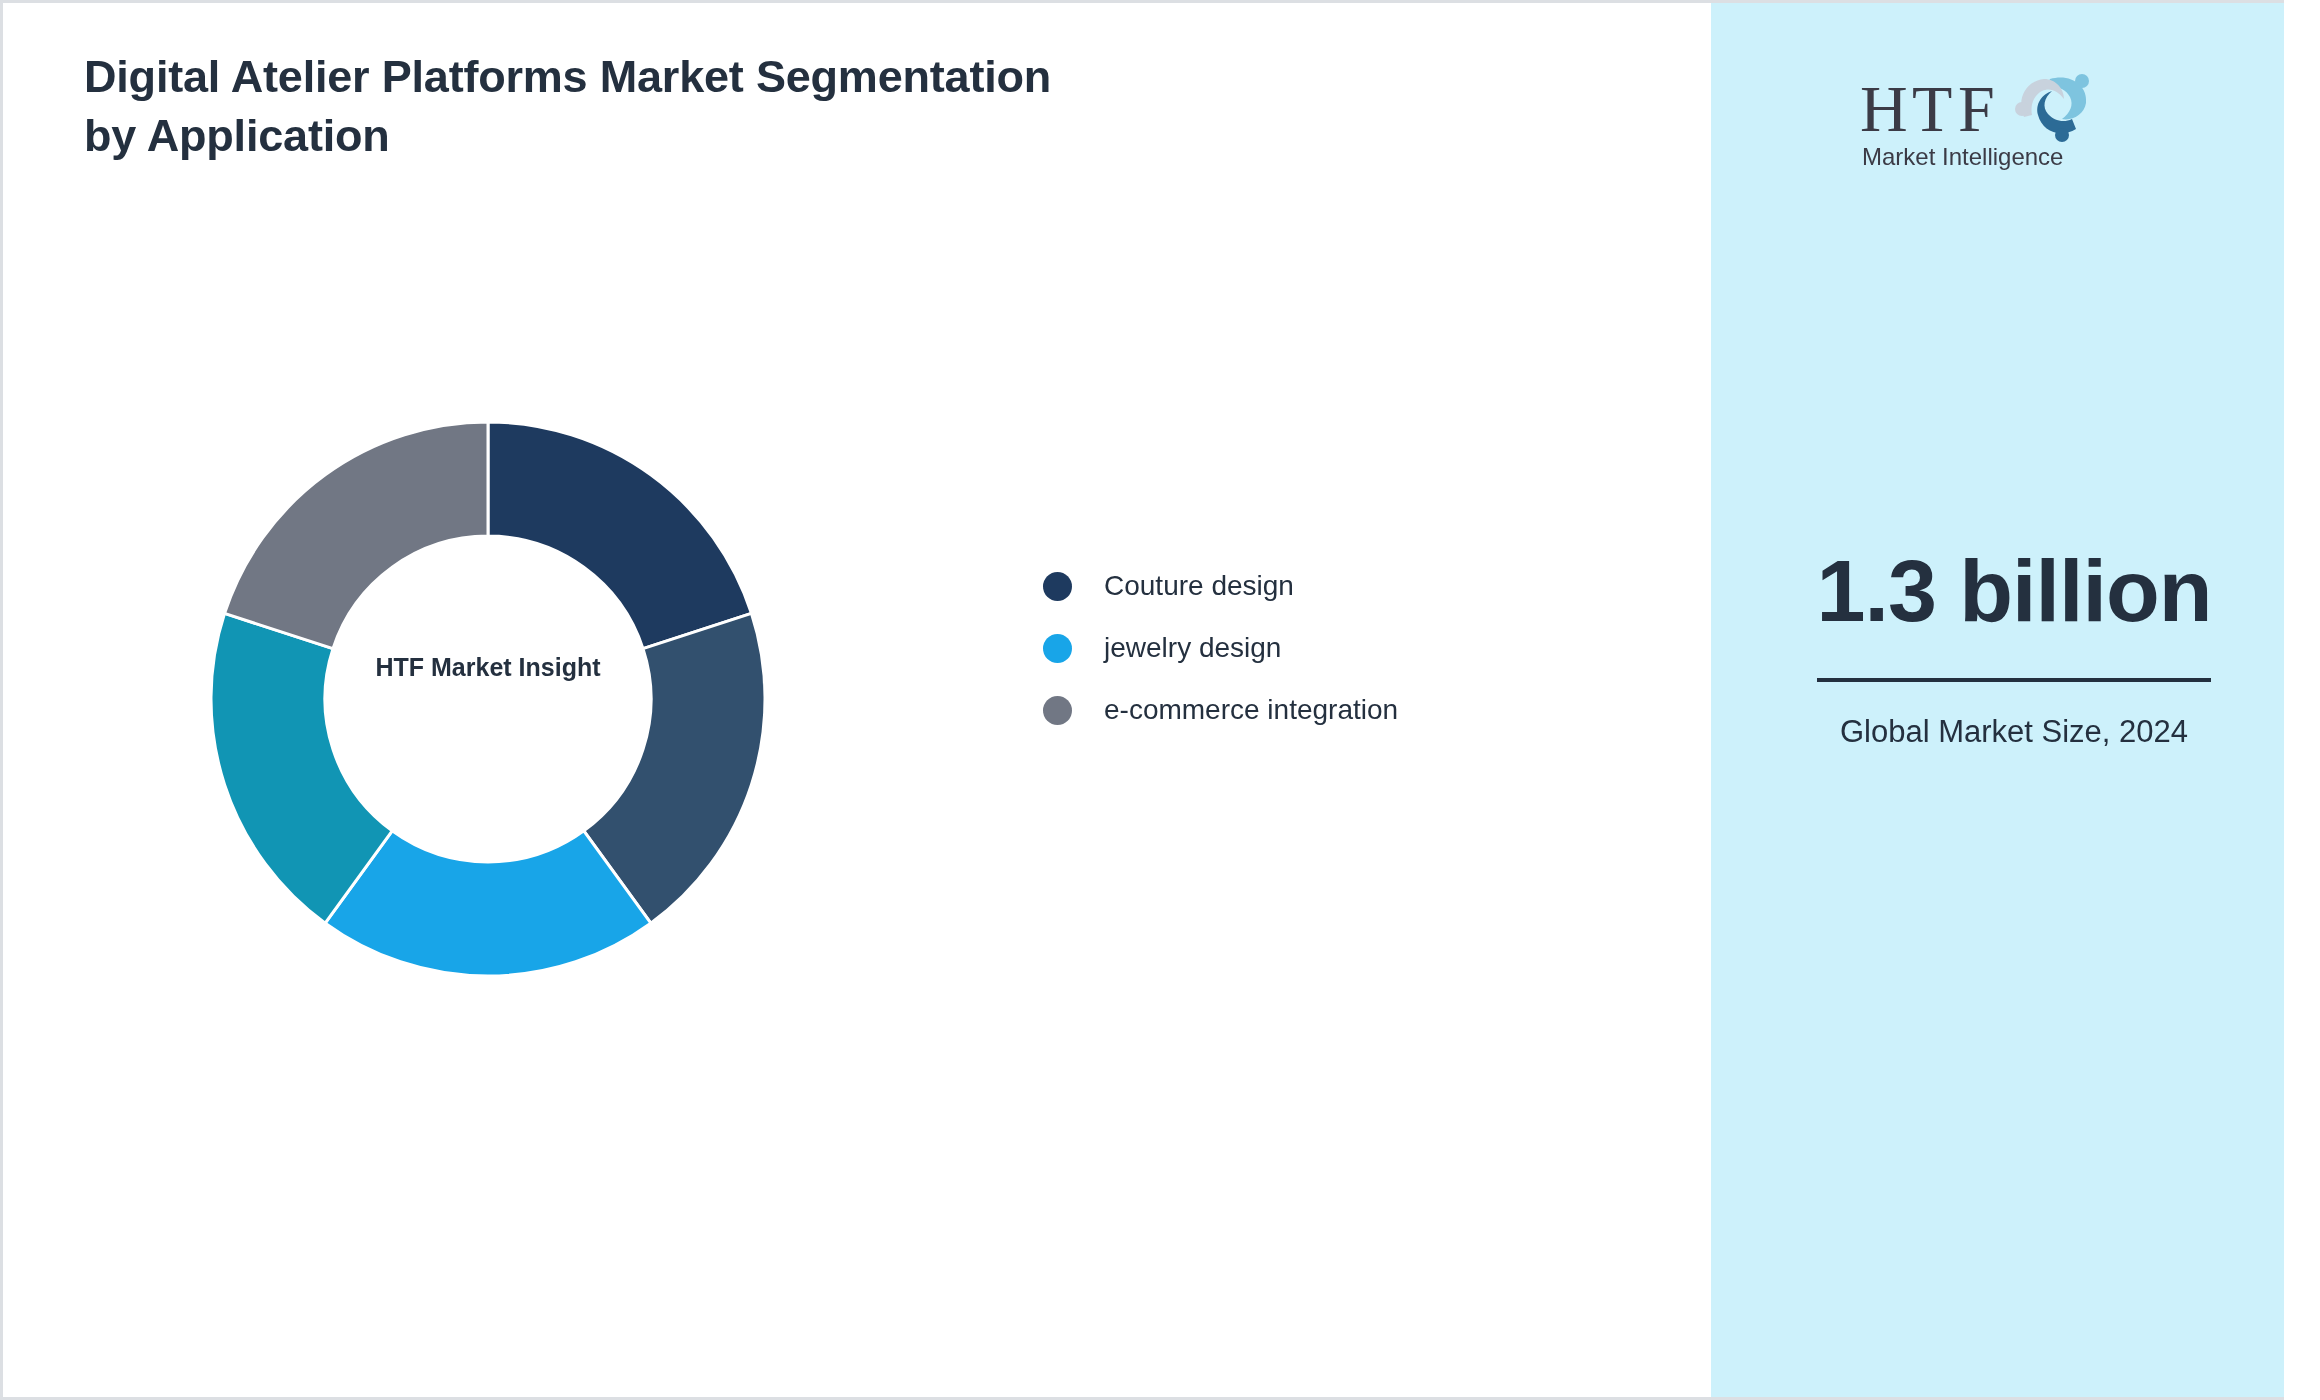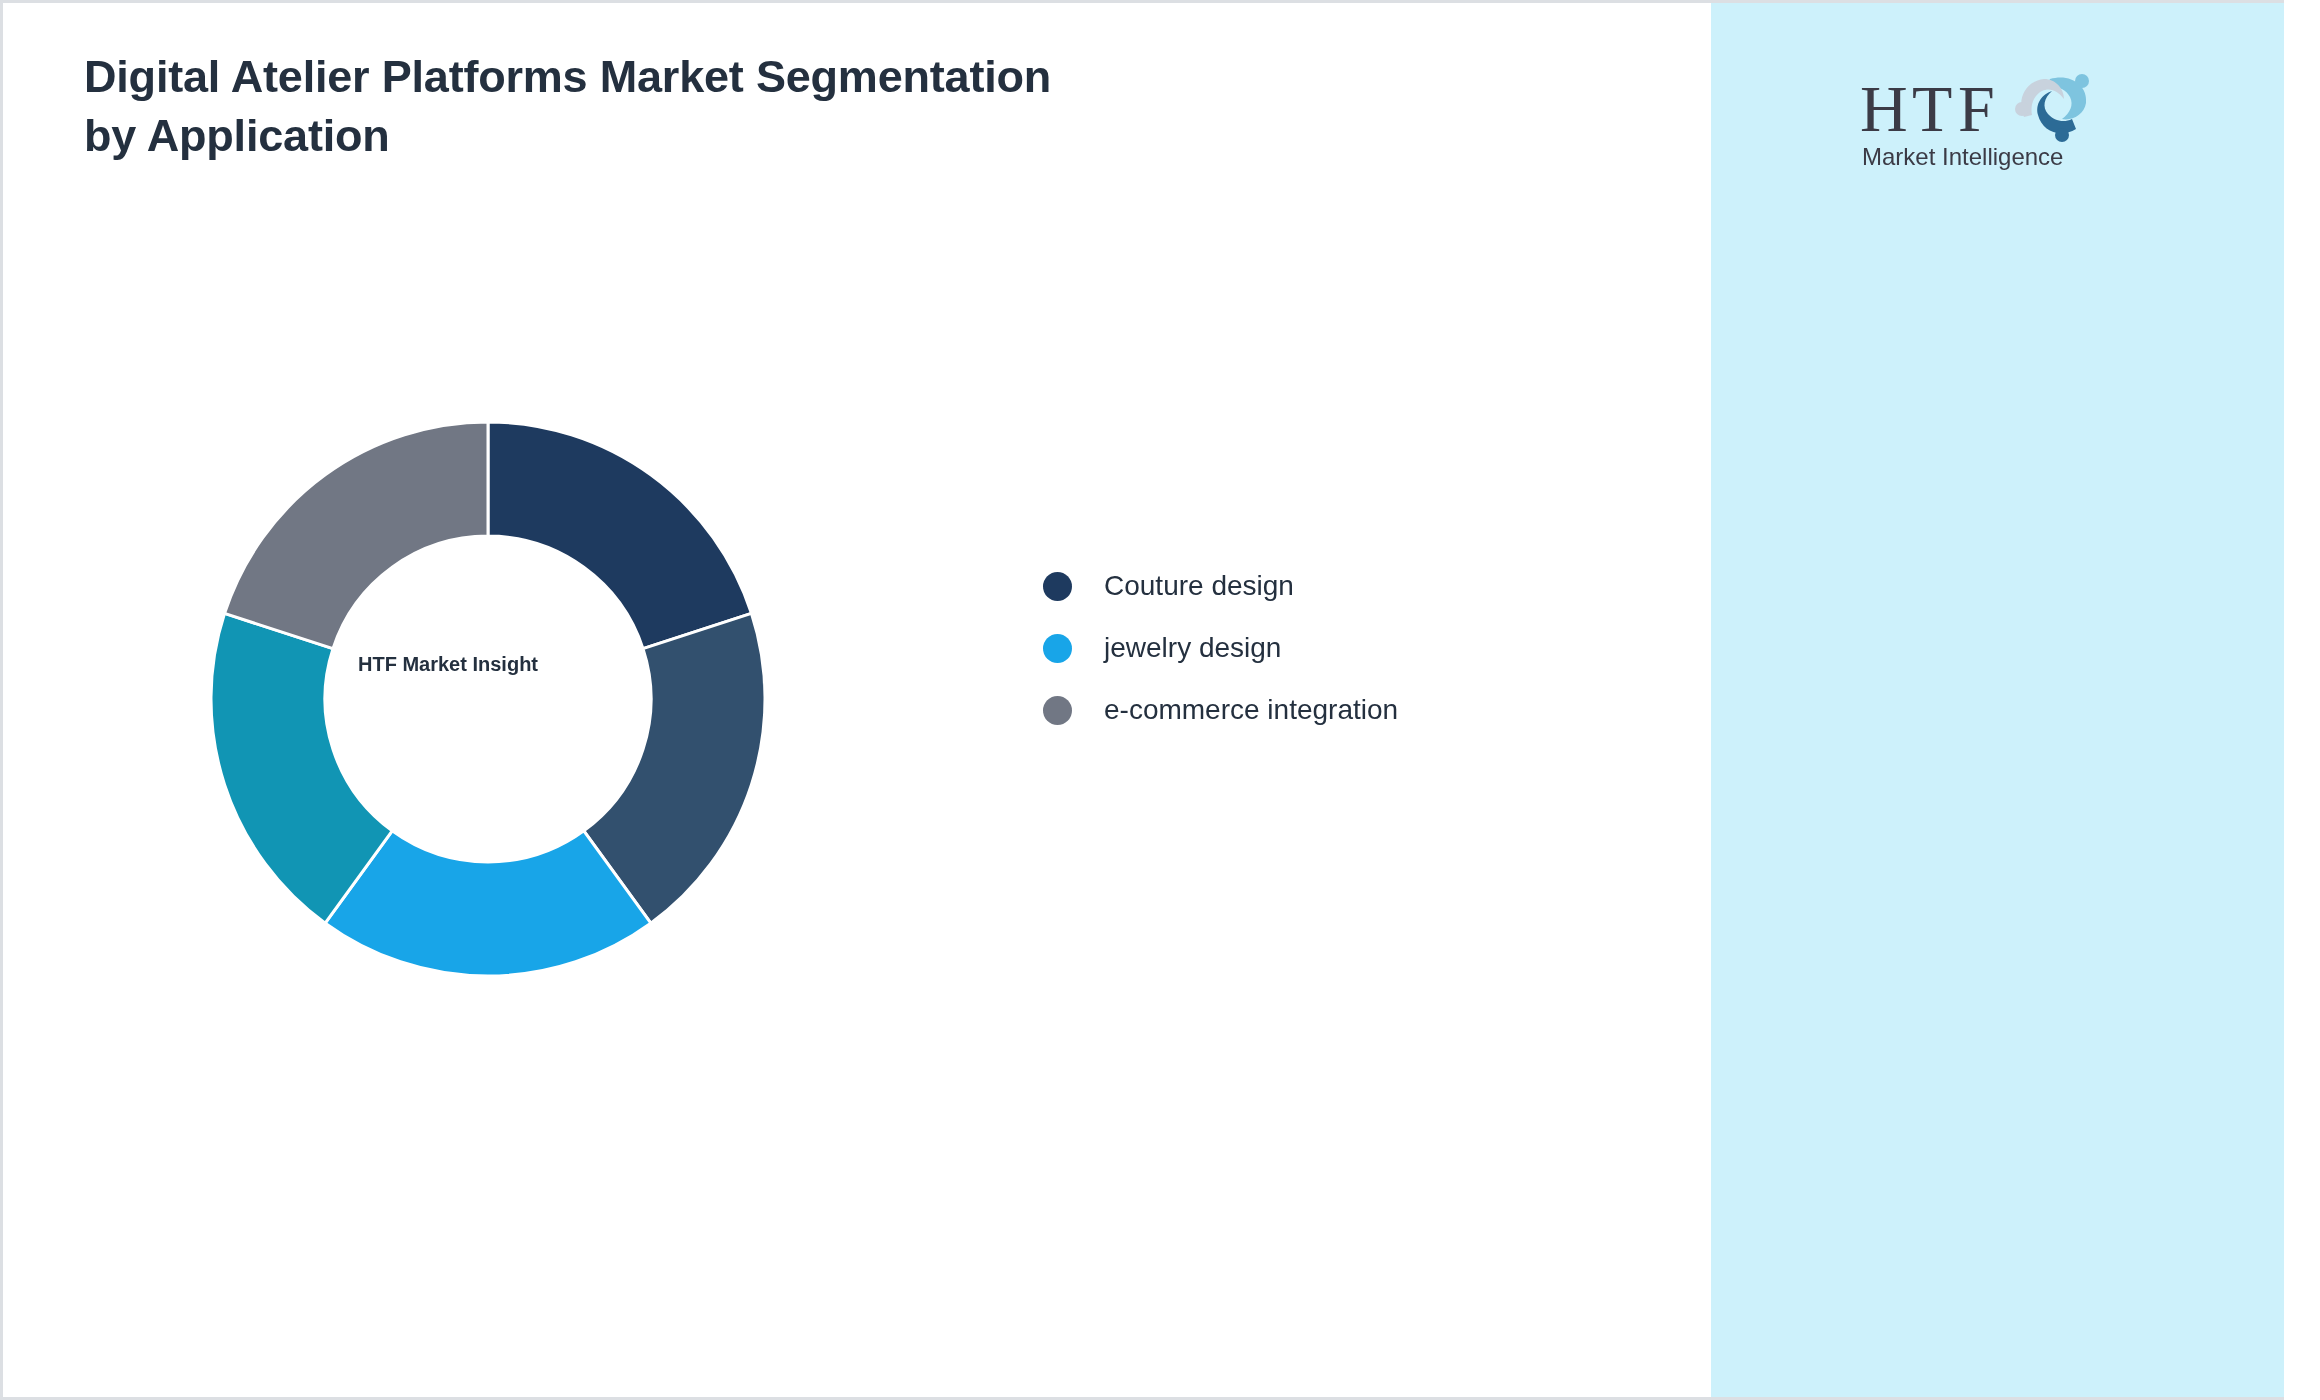--- a/index.html
+++ b/index.html
@@ -56,21 +56,22 @@
     top: 416px;
     width: 560px;
     height: 560px;
   }
   #donut-svg { display: block; width: 560px; height: 560px; }
   #donut-center-label {
     position: absolute;
     left: 150px;
     top: 232px;
     width: 260px;
-    font-size: 20px;
+    text-align: center;
+    font-size: 25px;
     font-weight: bold;
     line-height: 1.32;
     color: #24303f;
     pointer-events: none;
   }
 
   
   #legend {
     position: absolute;
     left: 1040px;
@@ -208,15 +209,20 @@
 
           <path d="M 22,22 C 6,32 -12,24 -16,8 C -19,-3 -12,-13 -2,-16
                    C -10,-9 -12,0 -6,7 C 0,14 10,16 18,12 Z" fill="#2c6b96"></path>
           <circle cx="8" cy="28" r="7" fill="#2c6b96"></circle>
         </g>
 
         <text x="8" y="100" font-family="'Liberation Sans', sans-serif" font-size="24" fill="#3b3b46">Market Intelligence</text>
       </svg>
     </div>
 
+    <div id="stat-block">
+      <div id="stat-value">1.3 billion</div>
+      <div id="stat-rule"></div>
+      <div id="stat-caption">Global Market Size, 2024</div>
+    </div>
 
   </div>
 </div>
 
 </body></html>

